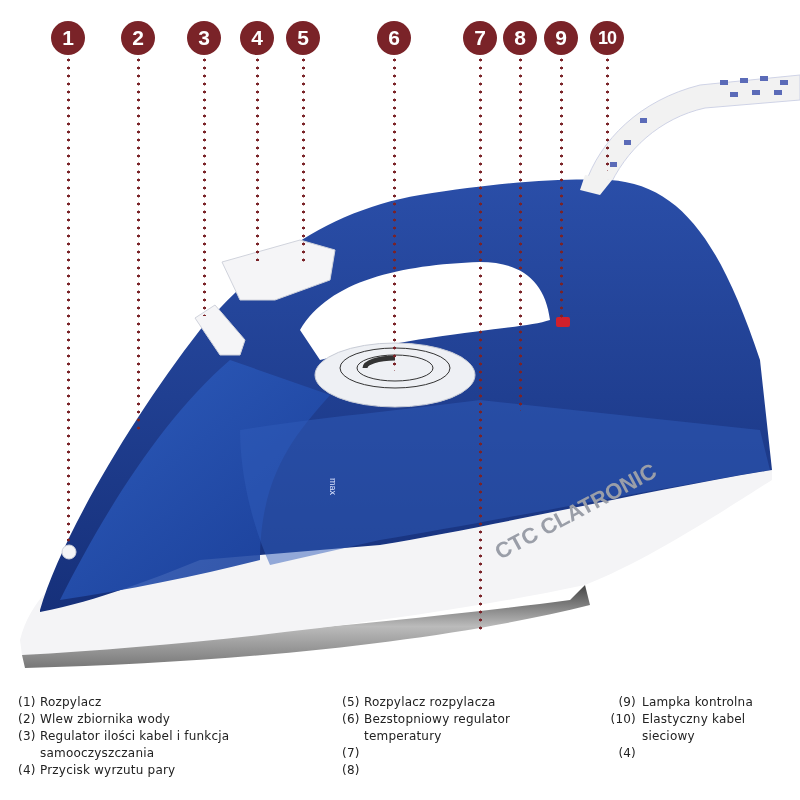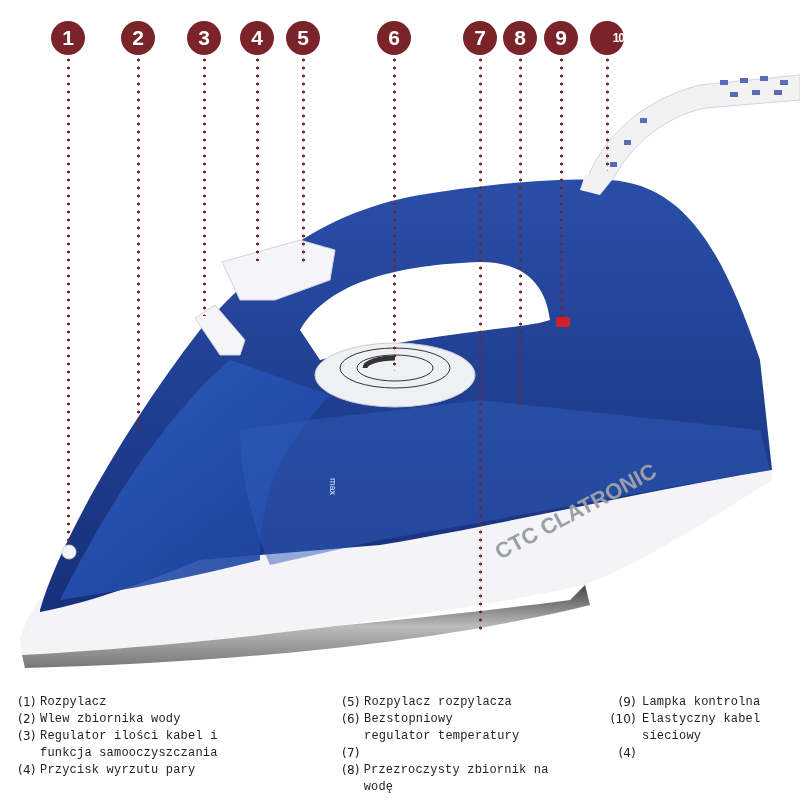--- a/index.html
+++ b/index.html
@@ -1,26 +1,26 @@
 <!DOCTYPE html>
 <html><head>
 <meta charset="utf-8">
 <style>
   html,body{margin:0;padding:0;background:#fff;}
   body{width:800px;height:800px;position:relative;overflow:hidden;font-family:"DejaVu Sans","Liberation Sans",sans-serif;}
   .badge{position:absolute;width:34px;height:34px;border-radius:50%;background:#7a2328;color:#fff;
     font-family:"Liberation Sans",sans-serif;font-weight:bold;font-size:21px;line-height:34px;text-align:center;}
-  .badge.two{font-size:12px;letter-spacing:-1px;text-align:right;}
+  .badge.two{font-size:18px;letter-spacing:-1px;}
   .lead{position:absolute;width:3px;background-image:radial-gradient(circle,#7a2328 1.4px,transparent 1.6px);
     background-size:3px 8px;background-repeat:repeat-y;}
   svg.iron{position:absolute;left:0;top:0;}
   .legend{position:absolute;top:694px;font-size:12px;color:#222;line-height:17px;letter-spacing:0.2px;}
   .legend .row{display:flex;}
   .legend .num{display:inline-block;white-space:pre;}
-  .legend .txt{display:inline-block;font-family:Liberation Mono, monospace;}
+  .legend .txt{display:inline-block;}
   .col1{left:18px;width:300px;}
   .col1 .num{width:22px;}
   .col2{left:342px;width:240px;}
   .col2 .num{width:22px;}
   .col3{left:606px;width:190px;}
   .col3 .num{width:30px;text-align:right;margin-right:6px;}
 </style>
 </head>
 <body>
 
@@ -131,21 +131,20 @@
     </div>
   <div class="row">
       <span class="num">(6)</span>
       <span class="txt" style="width:160px">Bezstopniowy regulator temperatury</span>
     </div>
   <div class="row">
       <span class="num">(7)</span>
     </div>
   <div class="row">
       <span class="num">(8)</span>
-      <span class="txt">Przezroczysty zbiornik na wodę</span>
     </div>
 </div>
 
 <div class="legend col3">
   <div class="row">
       <span class="num">(9)</span>
       <span class="txt">Lampka kontrolna</span>
     </div>
   <div class="row">
       <span class="num">(10)</span>

